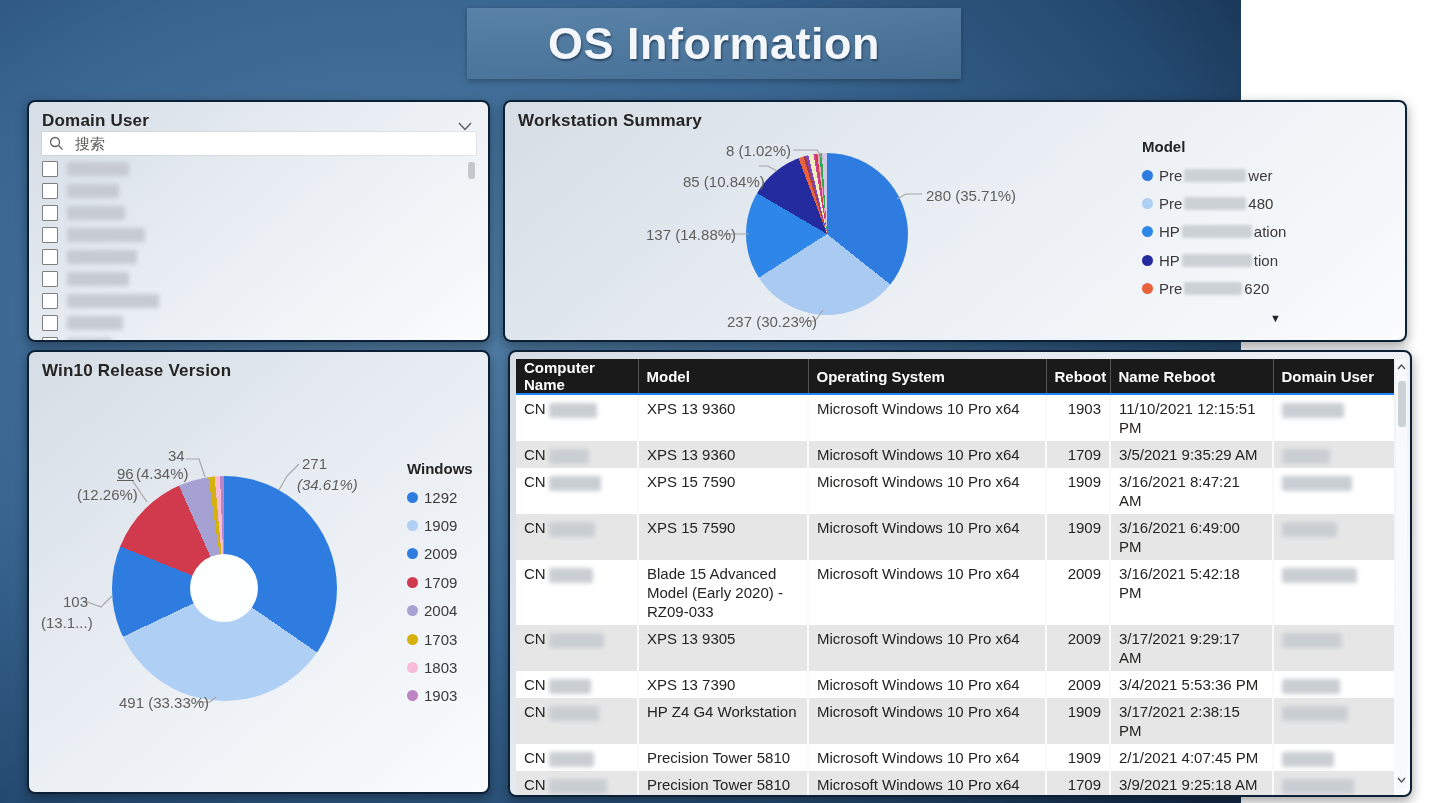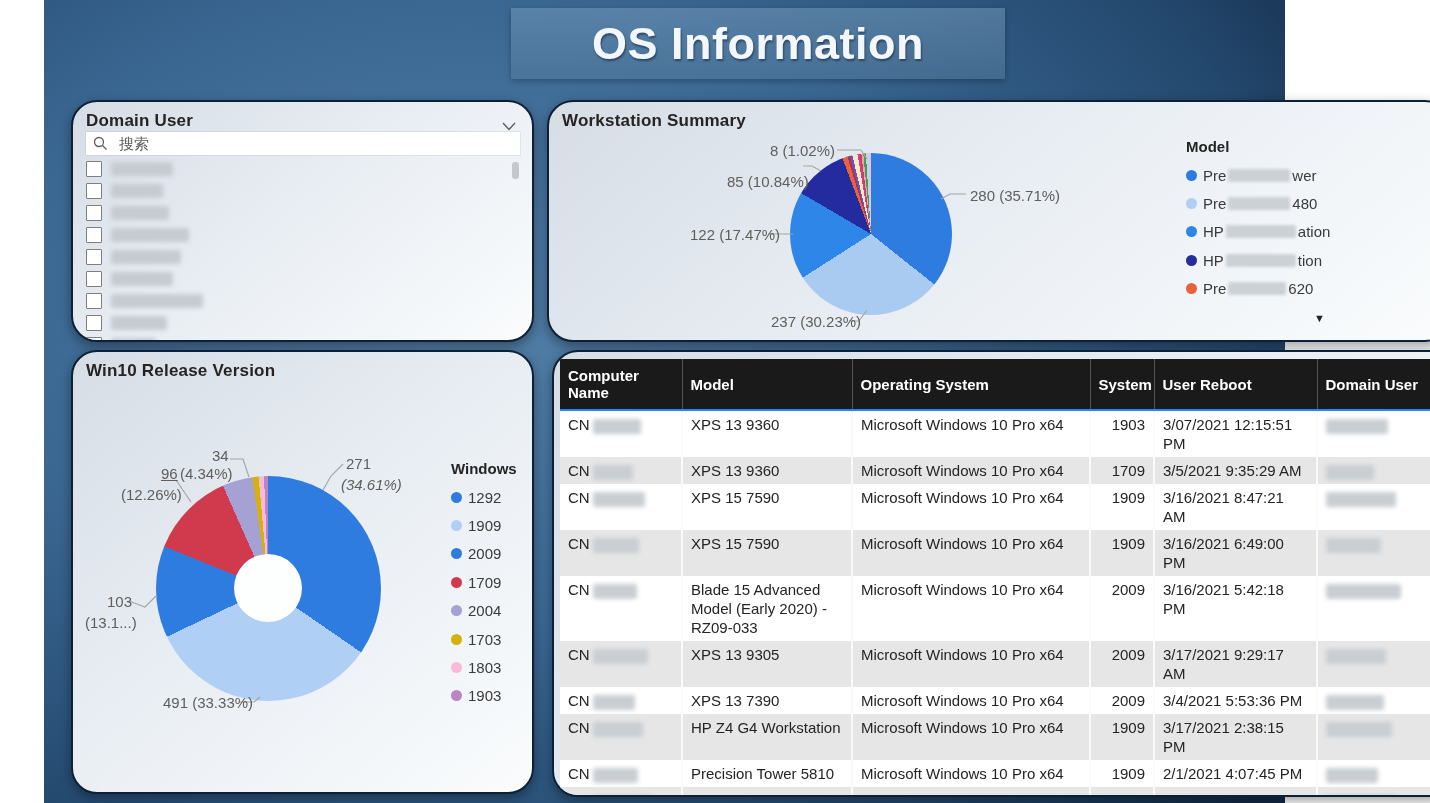--- a/index.html
+++ b/index.html
@@ -1,26 +1,26 @@
 <!DOCTYPE html>
 <html><head>
 <meta charset="utf-8">
 <style>
   html,body{margin:0;padding:0;}
   body{width:1430px;height:803px;overflow:hidden;font-family:"Liberation Sans","DejaVu Sans",sans-serif;}
   .stage{position:relative;width:1241px;height:803px;
-    background:radial-gradient(1050px 720px at 420px 320px,#537fa7 0%,#3a6792 45%,#24496f 78%,#132a46 100%);margin-left:44px;}
+    background:radial-gradient(1050px 720px at 420px 320px,#537fa7 0%,#3a6792 45%,#24496f 78%,#132a46 100%);}
   
   .banner{position:absolute;left:467px;top:8px;width:494px;height:71px;
     background:linear-gradient(180deg,rgba(120,156,189,.50),rgba(86,124,158,.48));
     box-shadow:0 2px 6px rgba(0,0,0,.28);display:flex;align-items:center;justify-content:center;}
   .banner span{font-size:45px;font-weight:700;color:#f3f7fb;letter-spacing:.5px;
     text-shadow:1px 2px 2px rgba(15,35,55,.55);}
   
-  .card{position:absolute;border-radius:26px;border:2px solid #0c2036;
+  .card{position:absolute;border-radius:8px;border:2px solid #0c2036;
     background:linear-gradient(140deg,#d6dde5 0%,#e8edf3 45%,#fafcfd 100%);
     box-shadow:0 4px 12px rgba(0,0,0,.38);overflow:hidden;}
   .card-title{position:absolute;left:13px;top:9px;font-size:17px;font-weight:700;color:#252423;letter-spacing:.2px;}
   #card-slicer{left:27px;top:100px;width:459px;height:238px;}
   #card-ws{left:503px;top:100px;width:900px;height:238px;}
   #card-win10{left:27px;top:350px;width:459px;height:440px;}
   #card-table{left:508px;top:350px;width:900px;height:443px;}
   
   .slicer-chevron{position:absolute;right:16px;top:15px;cursor:pointer;}
   .searchbox{position:absolute;left:13px;top:30px;width:434px;height:23px;background:#fff;
@@ -64,21 +64,21 @@
   #w10-legend{left:378px;top:108px;width:78px;}
   .legend-title{font-size:15px;font-weight:700;color:#252423;margin-bottom:6px;}
   .legend ul{list-style:none;margin:0;padding:0;}
   .legend li{display:flex;align-items:center;height:28.4px;font-size:15px;color:#3b3a39;cursor:pointer;}
   .dot{width:11px;height:11px;border-radius:50%;margin-right:6px;flex:none;}
   .legend .blur{height:13px;background:#ccd1d6;filter:blur(1.5px);margin:0 2px;}
   .legend-more{position:absolute;left:765px;top:210px;font-size:11px;color:#252423;cursor:pointer;}
   
   .os-table{position:absolute;left:6px;top:7px;width:878px;border-collapse:collapse;table-layout:fixed;}
   .os-table th{background:#1a1a1a;color:#fff;font-size:15px;font-weight:600;text-align:left;
-    padding:8px 8px;border-right:1px solid #555;border-bottom:2px solid #1f86ff;}
+    padding:0 8px;border-right:1px solid #555;border-bottom:2px solid #1f86ff;}
   .os-table th:last-child{border-right:none;}
   .os-table td{font-size:15px;color:#252423;padding:4px 8px;line-height:19px;vertical-align:top;
     border-right:2px solid #fafafa;}
   .os-table td:last-child{border-right:none;}
   .os-table tbody tr:nth-child(even){background:#e6e6e6;}
   .os-table tbody tr:nth-child(odd){background:#ffffff;}
   .c-rel,.h-rel{text-align:right;}
   .c-name .blur,.c-user .blur{height:15px;vertical-align:middle;background:#c9ced3;}
   .c-name .prefix{margin-right:3px;}
   .vscroll{position:absolute;left:886px;top:7px;width:11px;height:429px;background:#f7f9fa;border-radius:2px;}
@@ -164,21 +164,21 @@
     <div class="pie" id="ws-pie" style="background: conic-gradient(rgb(46, 124, 224) 0deg, rgb(46, 124, 224) 128.571deg, rgb(169, 203, 242) 128.571deg, rgb(169, 203, 242) 237.398deg, rgb(46, 134, 232) 237.398deg, rgb(46, 134, 232) 300.306deg, rgb(35, 43, 158) 300.306deg, rgb(35, 43, 158) 339.337deg, rgb(232, 98, 60) 339.337deg, rgb(232, 98, 60) 343.01deg, rgb(160, 58, 82) 343.01deg, rgb(160, 58, 82) 344.847deg, rgb(122, 75, 200) 344.847deg, rgb(122, 75, 200) 346.684deg, rgb(242, 237, 191) 346.684deg, rgb(242, 237, 191) 350.357deg, rgb(209, 63, 158) 350.357deg, rgb(209, 63, 158) 351.735deg, rgb(200, 65, 75) 351.735deg, rgb(200, 65, 75) 353.112deg, rgb(242, 160, 190) 353.112deg, rgb(242, 160, 190) 354.49deg, rgb(47, 168, 79) 354.49deg, rgb(47, 168, 79) 356.327deg, rgb(213, 201, 232) 356.327deg, rgb(213, 201, 232) 360deg);"></div>
     <svg class="leaders" width="900" height="238">
       <polyline points="392,97 401,92 417,92" fill="none" stroke="#a6a6a6" stroke-width="1.2"></polyline>
       <polyline points="318,208 310,219 300,219" fill="none" stroke="#a6a6a6" stroke-width="1.2"></polyline>
       <polyline points="244,132 219,132" fill="none" stroke="#a6a6a6" stroke-width="1.2"></polyline>
       <polyline points="272,69 263,64 254,64" fill="none" stroke="#a6a6a6" stroke-width="1.2"></polyline>
       <polyline points="288,48 312,48 318,57" fill="none" stroke="#a6a6a6" stroke-width="1.2"></polyline>
     </svg>
     <div class="plabel lab-280">280 (35.71%)</div>
     <div class="plabel lab-237 r">237 (30.23%)</div>
-    <div class="plabel lab-137 r">122 (17.47%)</div>
+    <div class="plabel lab-137 r">137 (14.88%)</div>
     <div class="plabel lab-85 r">85 (10.84%)</div>
     <div class="plabel lab-8 r">8 (1.02%)</div>
     <div class="legend" id="ws-legend">
       <div class="legend-title">Model</div>
       <ul>
   <li>
     <span class="dot" style="background: rgb(46, 124, 224);"></span>
     <span class="lg-prefix">Pre</span>
     <span class="blur" style="width: 62px;"></span>
     <span class="lg-suffix">wer</span>
@@ -290,32 +290,32 @@
           <col style="width:238px">
           <col style="width:64px">
           <col style="width:163px">
           <col>
         </colgroup>
       <thead>
         <tr>
           <th>Computer Name</th>
           <th>Model</th>
           <th>Operating System</th>
-          <th class="h-rel">System</th>
-          <th>User Reboot</th>
+          <th class="h-rel">Reboot</th>
+          <th>Name Reboot</th>
           <th>Domain User</th>
         </tr>
       </thead>
       <tbody>
   <tr>
     <td class="c-name"><span class="prefix">CN</span><span class="blur" style="width: 48px;"></span></td>
     <td class="c-model">XPS 13 9360</td>
     <td class="c-os">Microsoft Windows 10 Pro x64</td>
     <td class="c-rel">1903</td>
-    <td class="c-reboot">3/07/2021 12:15:51 PM</td>
+    <td class="c-reboot">11/10/2021 12:15:51 PM</td>
     <td class="c-user"><span class="blur" style="width: 62px;"></span></td>
   </tr>
 
   <tr>
     <td class="c-name"><span class="prefix">CN</span><span class="blur" style="width: 40px;"></span></td>
     <td class="c-model">XPS 13 9360</td>
     <td class="c-os">Microsoft Windows 10 Pro x64</td>
     <td class="c-rel">1709</td>
     <td class="c-reboot">3/5/2021 9:35:29 AM</td>
     <td class="c-user"><span class="blur" style="width: 48px;"></span></td>

